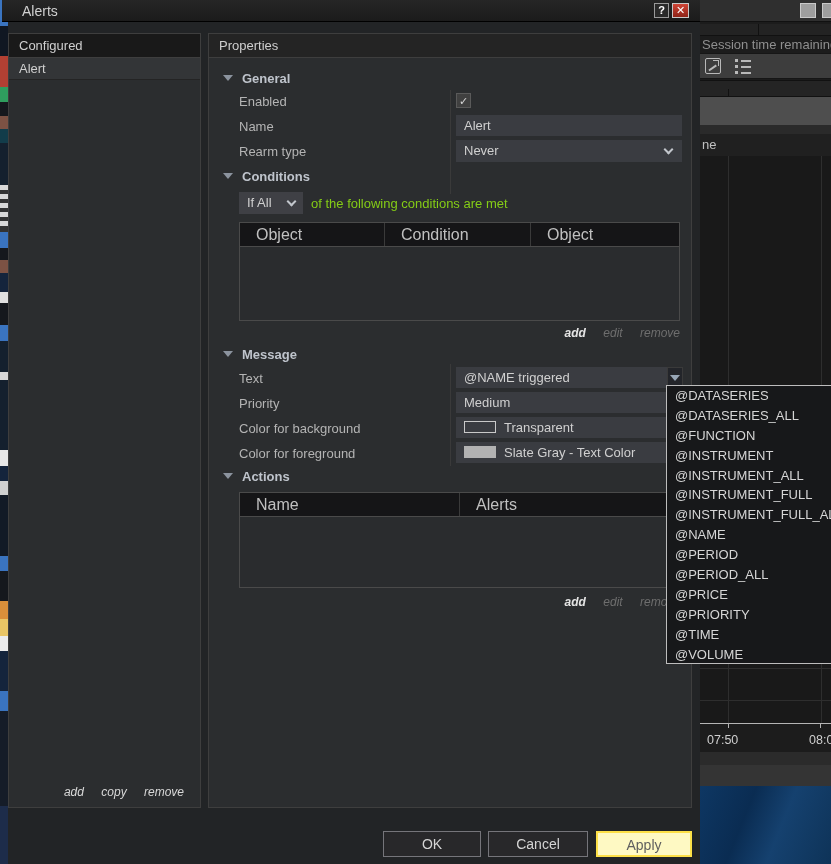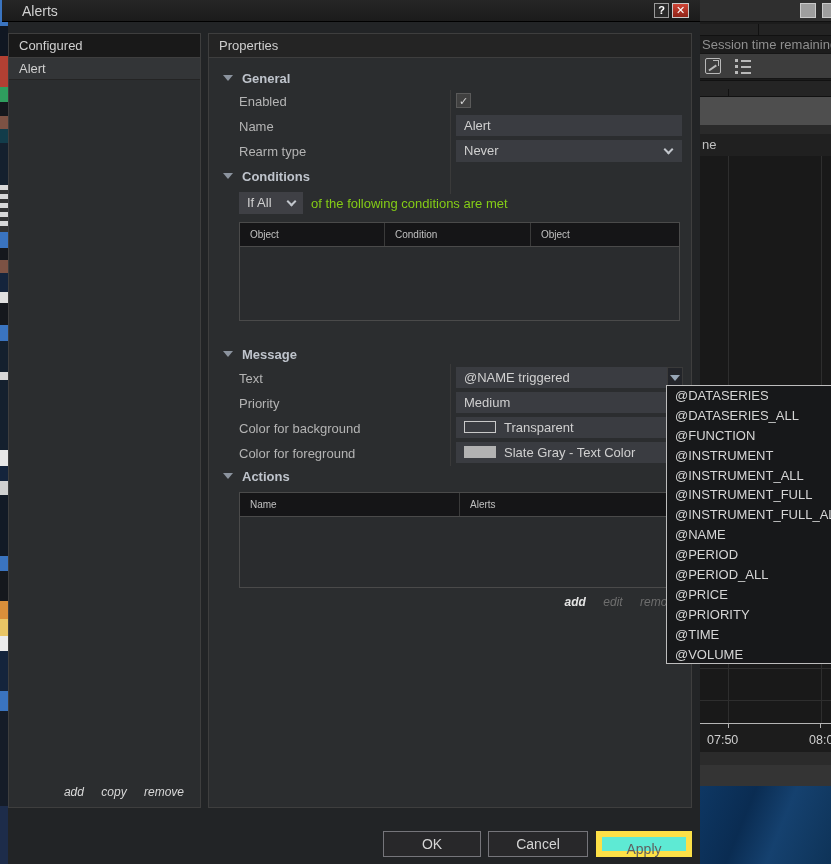--- a/index.html
+++ b/index.html
@@ -86,33 +86,33 @@
     border:none; line-height:21px; padding-left:8px; }
   input.field { height:21px; outline:none; }
   .vdiv { position:absolute; width:1px; background:#3a3a3a; }
   .chev { position:absolute; width:7px; height:7px; border-right:2px solid #c2c6cc;
     border-bottom:2px solid #c2c6cc; transform:rotate(45deg); }
   #enabled-checkbox { position:absolute; left:247px; top:59px; width:15px; height:15px;
     background:#404040; border:1px solid #5a5a5a; color:#d8d8d8; font-size:11px;
     text-align:center; line-height:14px; }
   .tbl { position:absolute; border:1px solid #4a4a4a; background:#2a2c2e; }
   .tbl-head { display:flex; height:24px; background:#151517; border-bottom:1px solid #4a4a4a; }
-  .tbl-th { font-size:10px; color:#c0c0c0; line-height:23px; padding-left:10px; border-right:1px solid #3a3a3a; }
+  .tbl-th { font-size:16px; color:#c0c0c0; line-height:23px; padding-left:16px; border-right:1px solid #3a3a3a; }
   .tbl-th:last-child { border-right:none; }
   .swatch { position:absolute; left:8px; top:4px; width:32px; height:12px; border:1px solid #c9c9c9; }
   .color-field-label { position:absolute; left:48px; top:0; font-size:13px; color:#d0d0d0; line-height:21px; }
   #text-dd-btn { position:absolute; left:458px; top:333px; width:16px; height:21px; background:#23252a;
     border:1px solid #3a3a3a; }
   #text-dd-btn .tri { position:absolute; left:2px; top:7px; width:0; height:0;
     border-left:5px solid transparent; border-right:5px solid transparent; border-top:6px solid #97a6b6; }
 
   
   .dlg-btn { position:absolute; top:831px; height:26px; background:#28282a; border:1px solid #75757a;
     color:#d4d4d4; font-size:14px; text-align:center; line-height:24px; }
-  #apply-btn { background:#5eead4; border:6px solid #fde047; color:#5f5f5f; }
+  #apply-btn { background:#fef9c3; border:2px solid #fde047; color:#5f5f5f; }
 
   
   #var-dropdown { left:666px; top:385px; width:180px; height:279px; background:#17181a;
     border:1px solid #bdbdbd; z-index:50; }
   .dd-item { height:19.9px; line-height:19.9px; padding-left:8px; font-size:13px; color:#d6d6d6; white-space:nowrap; }
 </style>
 </head>
 <body>
 
 <div id="screen">
@@ -213,20 +213,25 @@
         <span>If All</span>
         <span class="chev" style="right:8px;top:6px;"></span>
       </div>
       <div class="f-label" style="left:102px;top:162px;color:#84cc16;">of the following conditions are met</div>
       <div class="tbl" style="left:30px;top:188px;width:441px;height:99px;">
         <div class="tbl-head">
           <div class="tbl-th" style="width:145px;">Object</div>
           <div class="tbl-th" style="width:146px;">Condition</div>
           <div class="tbl-th" style="flex:1;">Object</div>
         </div>
+      </div>
+      <div class="links-row" style="left:30px;top:292px;width:441px;">
+        <span class="lnk primary">add</span>
+        <span class="lnk">edit</span>
+        <span class="lnk">remove</span>
       </div>
 
       <div class="section-head" style="top:312px;">
         <div class="sec-arrow"></div>
         <div class="sec-title">Message</div>
       </div>
       <div class="vdiv" style="left:241px;top:330px;height:102px;"></div>
       <div class="f-label" style="top:337px;">Text</div>
       <input class="field" style="left: 247px; top: 333px; width: 211px;" value="@NAME triggered">
       <div id="text-dd-btn">

